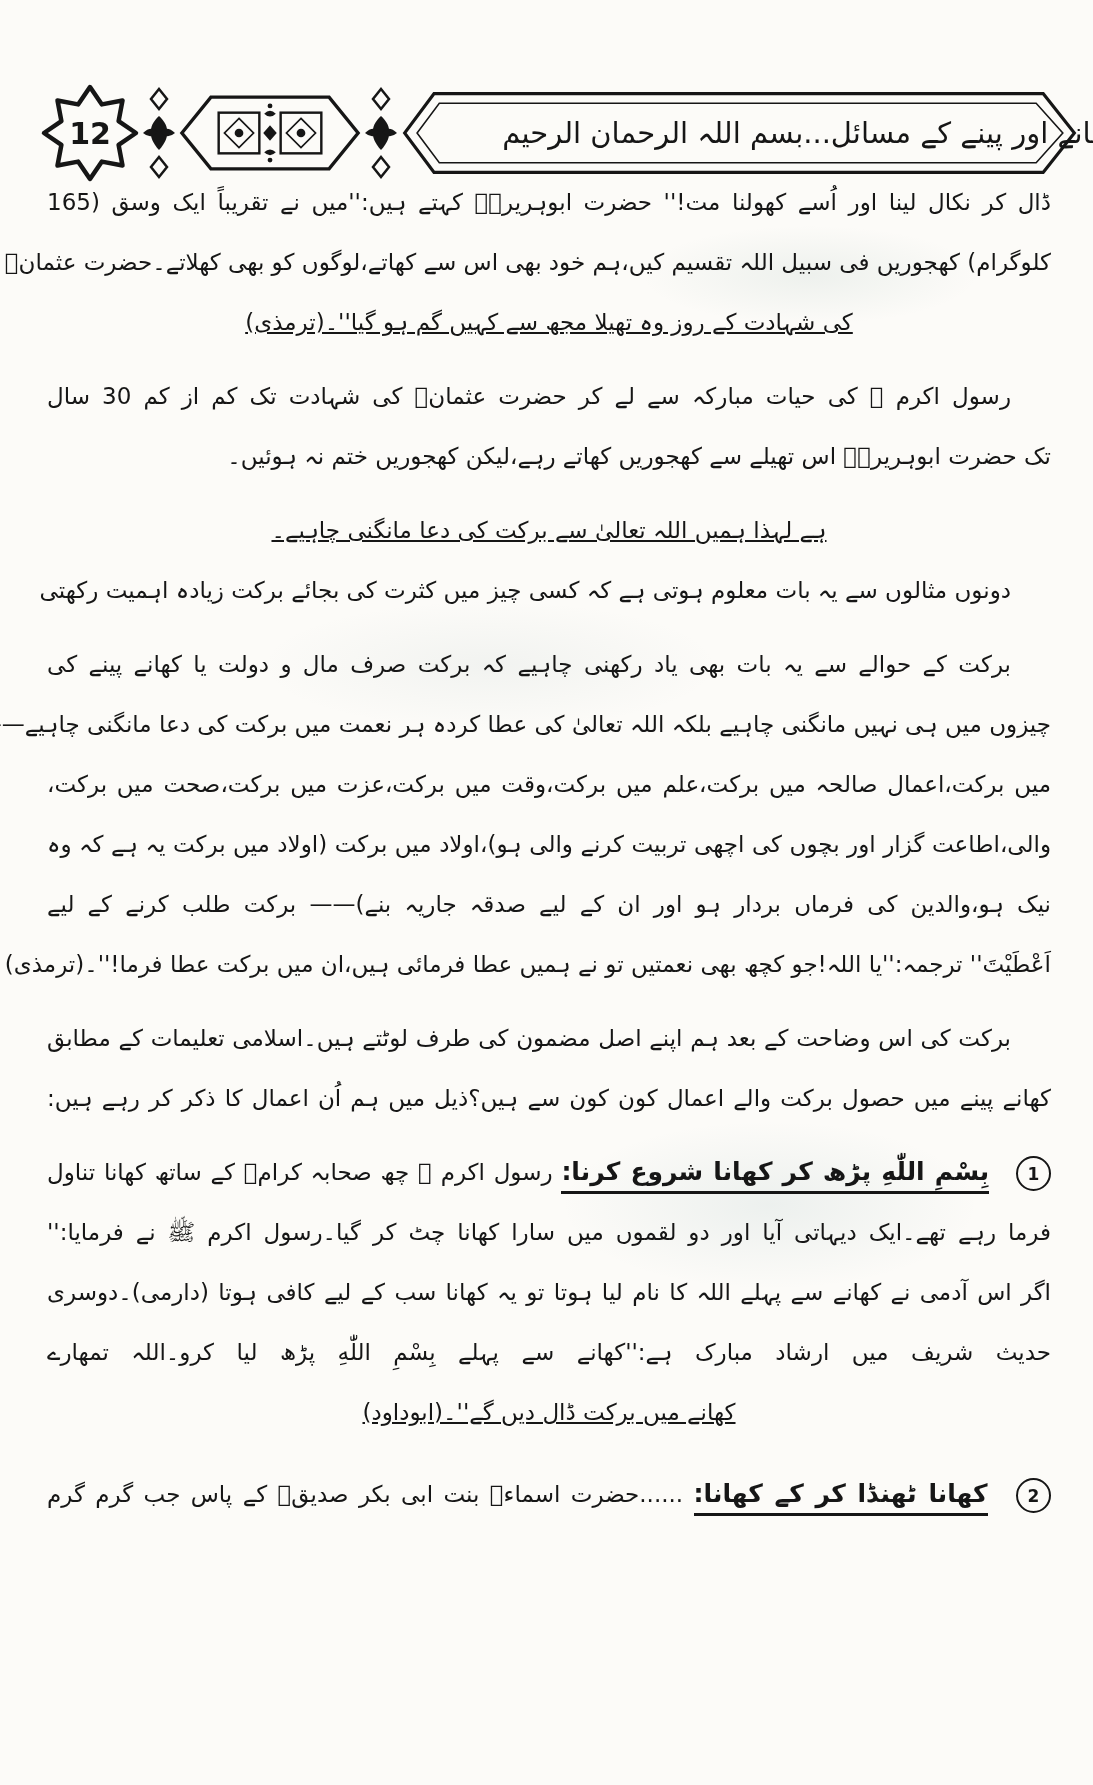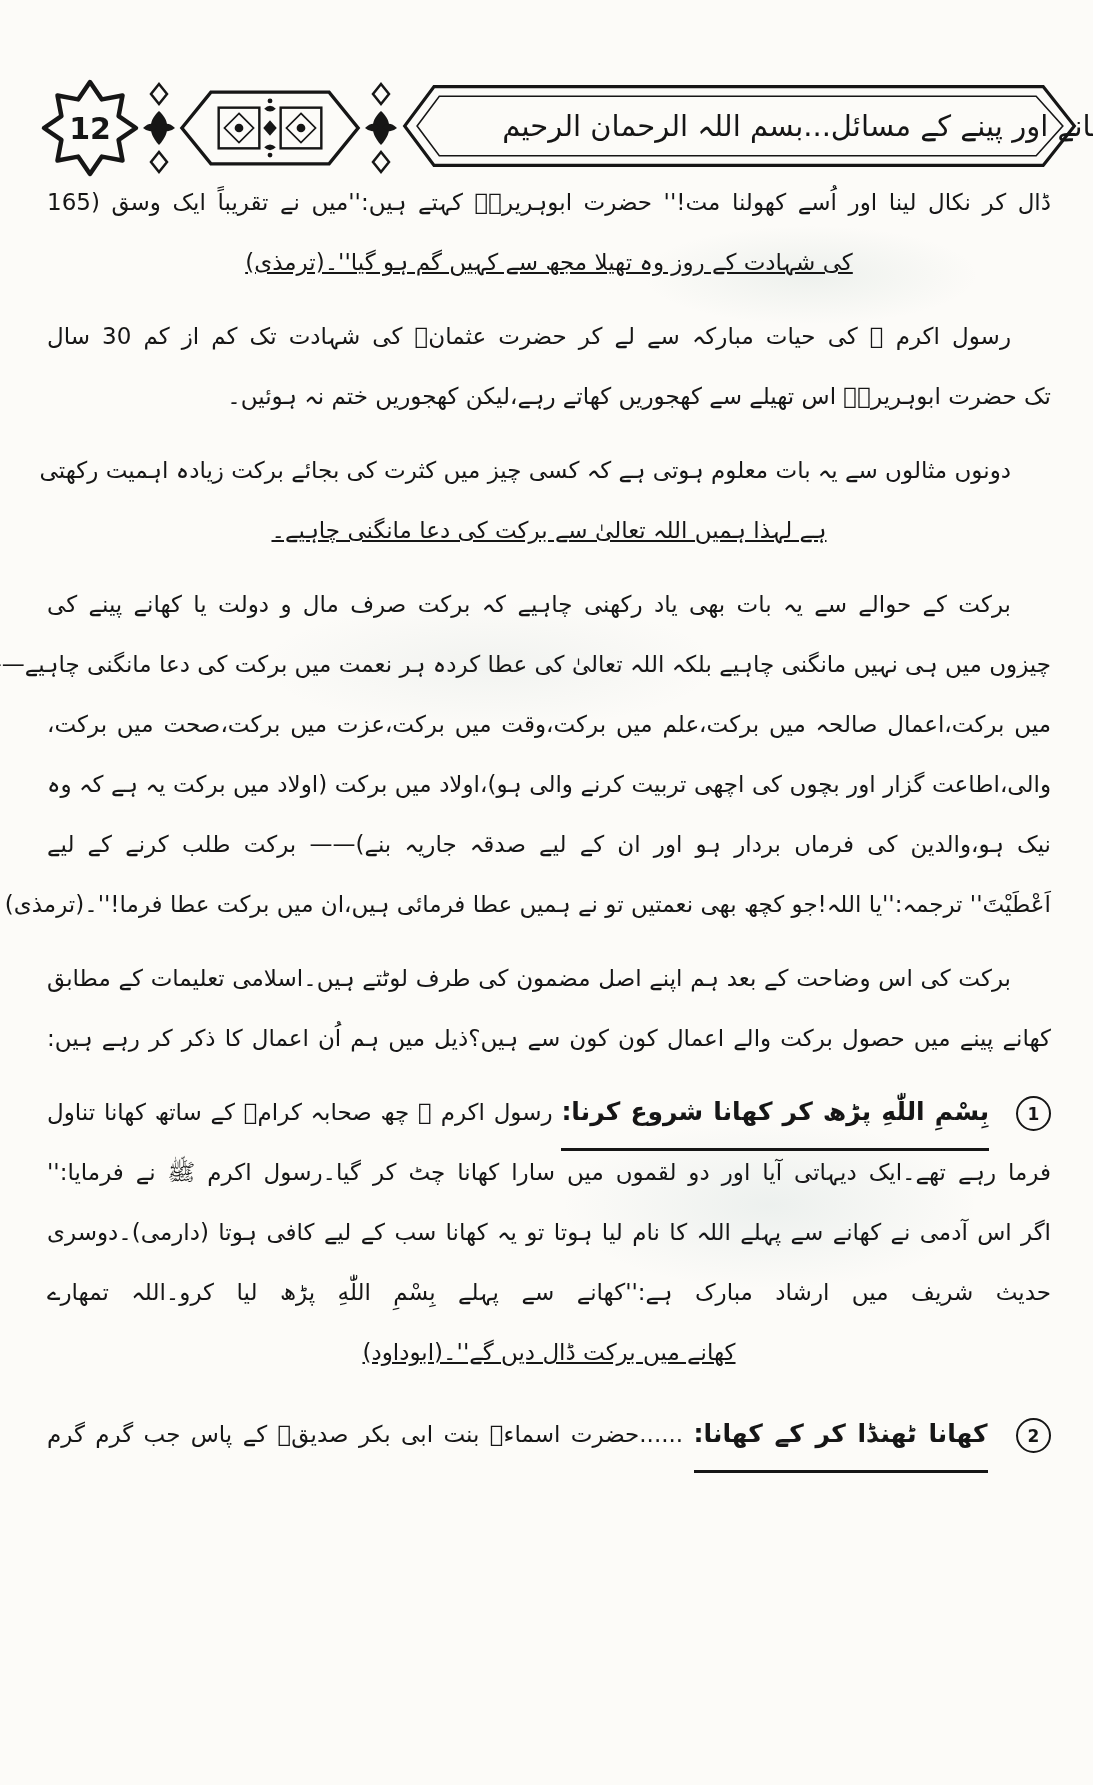--- a/index.html
+++ b/index.html
@@ -8,21 +8,21 @@
     position:relative;width:1093px;height:1785px;margin:0 auto;
     background:#fcfbf8;color:#1a1a1a;overflow:hidden;
   }
   
   .ghost{position:absolute;border-radius:50%;pointer-events:none;}
   .g1{left:640px;top:225px;width:340px;height:100px;background:radial-gradient(ellipse,rgba(110,150,140,.10),transparent 70%);}
   .g2{left:260px;top:600px;width:460px;height:130px;background:radial-gradient(ellipse,rgba(120,150,150,.08),transparent 70%);}
   .g3{left:560px;top:1120px;width:420px;height:170px;background:radial-gradient(ellipse,rgba(100,145,150,.10),transparent 70%);}
 
   
-  .header{position:absolute;top:78px;left:40px;right:16px;height:110px;display:flex;}
+  .header{position:absolute;top:78px;left:40px;right:16px;height:110px;display:flex;align-items:center;}
   .star-badge{position:relative;width:100px;height:100px;flex:0 0 auto;}
   .star-badge svg{display:block;width:100%;height:100%;}
   .star-num{position:absolute;inset:0;display:flex;align-items:center;justify-content:center;
     font-size:30px;font-weight:bold;color:#161616;}
   .floret{width:46px;height:100px;flex:0 0 auto;margin:0 -4px;}
   .floret svg{display:block;width:100%;height:100%;}
   .cartouche{width:184px;height:100px;flex:0 0 auto;}
   .cartouche svg{display:block;width:100%;height:100%;}
   .banner{position:relative;flex:1 1 auto;height:96px;margin-left:2px;}
   .banner svg{display:block;width:100%;height:100%;}
@@ -36,21 +36,21 @@
   .para{margin:0 0 14px 0;}
   .line{line-height:60px;height:60px;white-space:nowrap;}
   .jl{text-align:justify;text-align-last:justify;}
   .cl{text-align:center;text-align-last:center;text-decoration:underline;}
   .rl{text-align:right;text-align-last:right;}
   .ind{padding-right:40px;}
   .items{margin-top:8px;}
   .item{margin-bottom:22px;}
   .item-heading{
     font-weight:bold;font-size:25px;
-    border-bottom:3px solid #161616;padding-bottom:22px;
+    border-bottom:3px solid #161616;padding-bottom:5px;
   }
   .numwrap{
     display:inline-flex;align-items:center;justify-content:center;
     width:31px;height:31px;border:2px solid #161616;border-radius:50%;
     margin-left:18px;vertical-align:middle;
   }
   .num{font-size:17px;font-weight:bold;direction:ltr;}
 </style>
 </head>
 <body>
@@ -115,31 +115,32 @@
         <polygon points="17,50 42,19 714,19 744,50 714,81 42,81" fill="none" stroke="#161616" stroke-width="1.8"></polygon>
       </svg>
       <div class="banner-text">کھانے اور پینے کے مسائل...بسم اللہ الرحمان الرحیم</div>
     </div>
   </div>
 
   <div class="textcol" dir="rtl">
 
     <div class="para">
       <div class="line jl">ڈال کر نکال لینا اور اُسے کھولنا مت!'' حضرت ابوہریرہؓ کہتے ہیں:''میں نے تقریباً ایک وسق (165</div>
+      <div class="line jl">کلوگرام) کھجوریں فی سبیل اللہ تقسیم کیں،ہم خود بھی اس سے کھاتے،لوگوں کو بھی کھلاتے۔حضرت عثمانؓ</div>
       <div class="line cl">کی شہادت کے روز وہ تھیلا مجھ سے کہیں گم ہو گیا''۔(ترمذی)</div>
     </div>
 
     <div class="para">
       <div class="line jl ind">رسول اکرم ﷺ کی حیات مبارکہ سے لے کر حضرت عثمانؓ کی شہادت تک کم از کم 30 سال</div>
       <div class="line rl">تک حضرت ابوہریرہؓ اس تھیلے سے کھجوریں کھاتے رہے،لیکن کھجوریں ختم نہ ہوئیں۔</div>
     </div>
 
     <div class="para">
+      <div class="line cl">ہے لہذا ہمیں اللہ تعالیٰ سے برکت کی دعا مانگنی چاہیے۔</div>
       <div class="line jl ind">دونوں مثالوں سے یہ بات معلوم ہوتی ہے کہ کسی چیز میں کثرت کی بجائے برکت زیادہ اہمیت رکھتی</div>
-      <div class="line cl">ہے لہذا ہمیں اللہ تعالیٰ سے برکت کی دعا مانگنی چاہیے۔</div>
     </div>
 
     <div class="para">
       <div class="line jl ind">برکت کے حوالے سے یہ بات بھی یاد رکھنی چاہیے کہ برکت صرف مال و دولت یا کھانے پینے کی</div>
       <div class="line jl">چیزوں میں ہی نہیں مانگنی چاہیے بلکہ اللہ تعالیٰ کی عطا کردہ ہر نعمت میں برکت کی دعا مانگنی چاہیے—— ایمان</div>
       <div class="line jl">میں برکت،اعمال صالحہ میں برکت،علم میں برکت،وقت میں برکت،عزت میں برکت،صحت میں برکت،</div>
       <div class="line jl">والی،اطاعت گزار اور بچوں کی اچھی تربیت کرنے والی ہو)،اولاد میں برکت (اولاد میں برکت یہ ہے کہ وہ</div>
       <div class="line jl">نیک ہو،والدین کی فرماں بردار ہو اور ان کے لیے صدقہ جاریہ بنے)—— برکت طلب کرنے کے لیے</div>
       <div class="line jl">اَعْطَيْتَ'' ترجمہ:''یا اللہ!جو کچھ بھی نعمتیں تو نے ہمیں عطا فرمائی ہیں،ان میں برکت عطا فرما!''۔(ترمذی)</div>
     </div>

